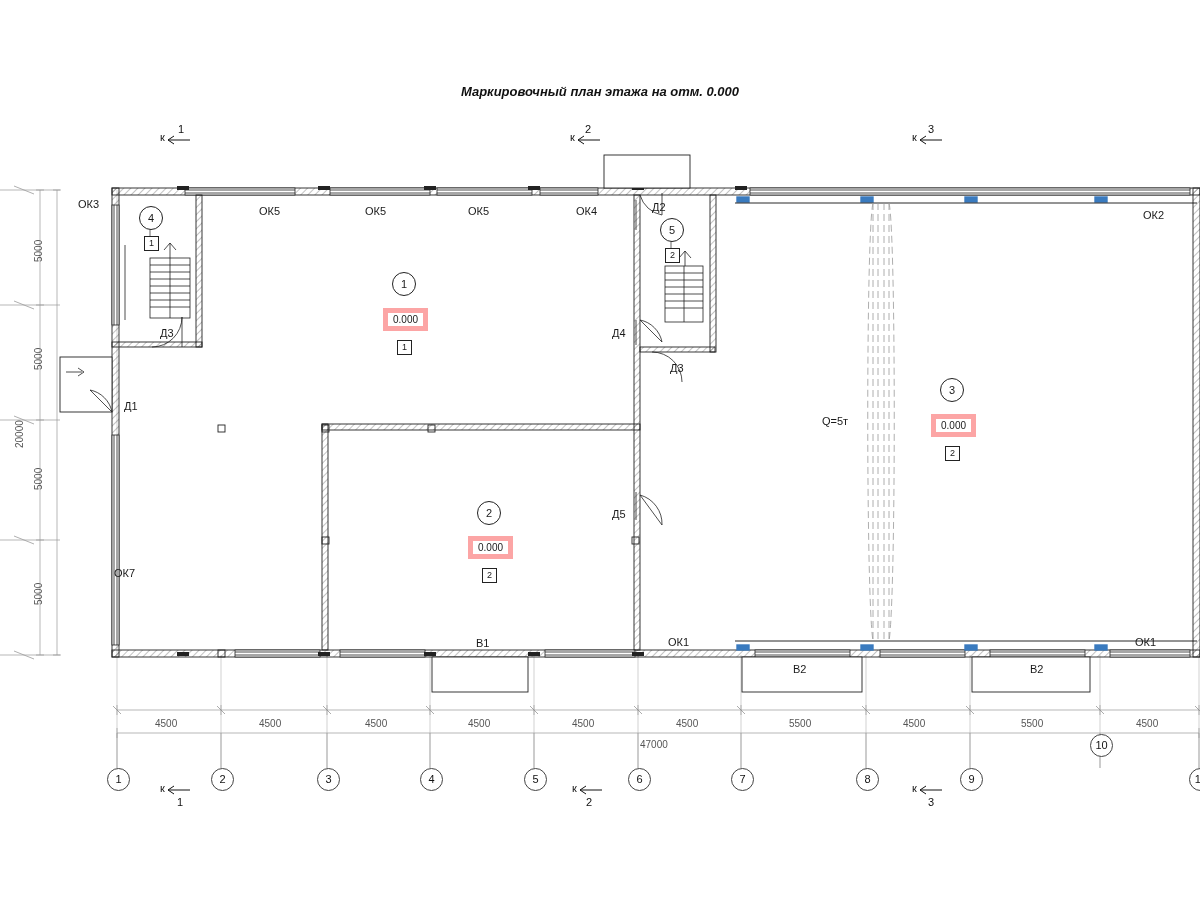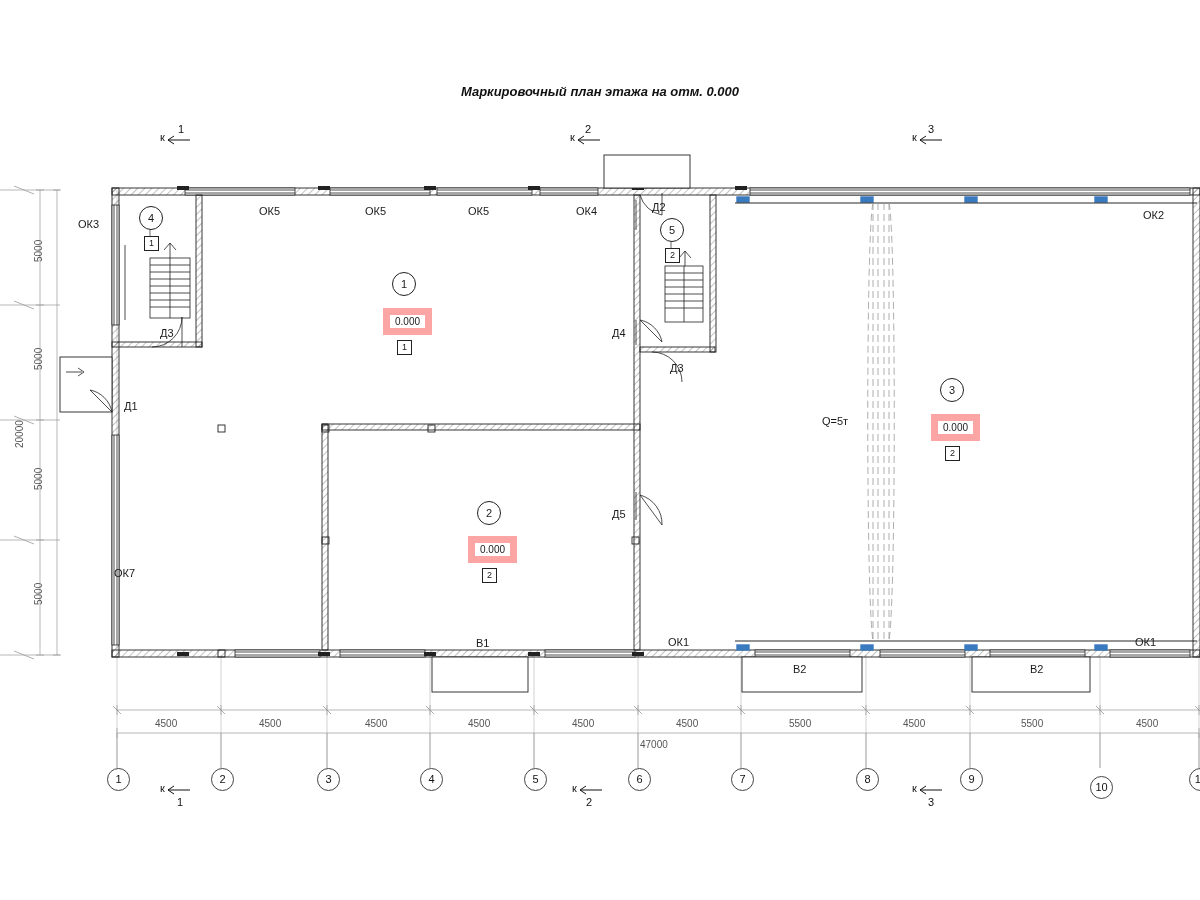--- a/index.html
+++ b/index.html
@@ -13,21 +13,21 @@
   .lbl.dim{font-size:10px;color:#555;}
   .title{
     position:absolute;left:0;top:84px;width:1200px;text-align:center;
     font-size:13px;font-style:italic;font-weight:bold;color:#111;
   }
   .room-num{
     position:absolute;width:22px;height:22px;border:1px solid #222;border-radius:50%;
     font-size:11px;line-height:22px;text-align:center;background:#fff;
   }
   .room-el{
-    position:absolute;border:7px solid #fca5a5;background:#fff;
+    position:absolute;border:5px solid #fca5a5;background:#fff;
     font-size:10px;padding:1px 5px;text-align:center;
   }
   .room-fin{
     position:absolute;border:1px solid #222;background:#fff;
     font-size:9px;width:13px;height:13px;line-height:13px;text-align:center;
   }
   .axis-circ{
     position:absolute;width:21px;height:21px;border:1px solid #444;border-radius:50%;
     font-size:11px;line-height:21px;text-align:center;background:#fff;color:#111;
   }
@@ -350,21 +350,21 @@
 <div class="cut-lbl" style="left:912px;top:131px">к</div>
 <div class="cut-num" style="left:928px;top:123px">3</div>
 
 <div class="cut-lbl" style="left:160px;top:782px">к</div>
 <div class="cut-num" style="left:177px;top:796px">1</div>
 <div class="cut-lbl" style="left:572px;top:782px">к</div>
 <div class="cut-num" style="left:586px;top:796px">2</div>
 <div class="cut-lbl" style="left:912px;top:782px">к</div>
 <div class="cut-num" style="left:928px;top:796px">3</div>
 
-<div class="lbl" style="left:78px;top:218px">ОК3</div>
+<div class="lbl" style="left:78px;top:198px">ОК3</div>
 <div class="lbl" style="left:259px;top:205px">ОК5</div>
 <div class="lbl" style="left:365px;top:205px">ОК5</div>
 <div class="lbl" style="left:468px;top:205px">ОК5</div>
 <div class="lbl" style="left:576px;top:205px">ОК4</div>
 <div class="lbl" style="left:1143px;top:209px">ОК2</div>
 <div class="lbl" style="left:114px;top:567px">ОК7</div>
 <div class="lbl" style="left:668px;top:636px">ОК1</div>
 <div class="lbl" style="left:1135px;top:636px">ОК1</div>
 
 <div class="lbl" style="left:652px;top:201px">Д2</div>
@@ -411,20 +411,20 @@
 
 <div class="axis-circ" style="left:107px;top:768px">1</div>
 <div class="axis-circ" style="left:211px;top:768px">2</div>
 <div class="axis-circ" style="left:317px;top:768px">3</div>
 <div class="axis-circ" style="left:420px;top:768px">4</div>
 <div class="axis-circ" style="left:524px;top:768px">5</div>
 <div class="axis-circ" style="left:628px;top:768px">6</div>
 <div class="axis-circ" style="left:731px;top:768px">7</div>
 <div class="axis-circ" style="left:856px;top:768px">8</div>
 <div class="axis-circ" style="left:960px;top:768px">9</div>
-<div class="axis-circ" style="left:1090px;top:776px">10</div>
+<div class="axis-circ" style="left:1090px;top:734px">10</div>
 <div class="axis-circ" style="left:1189px;top:768px">11</div>
 
 <div class="vdim" style="left:33px;top:262px">5000</div>
 <div class="vdim" style="left:33px;top:370px">5000</div>
 <div class="vdim" style="left:33px;top:490px">5000</div>
 <div class="vdim" style="left:33px;top:605px">5000</div>
 <div class="vdim" style="left:14px;top:448px">20000</div>
 
 </body></html>

